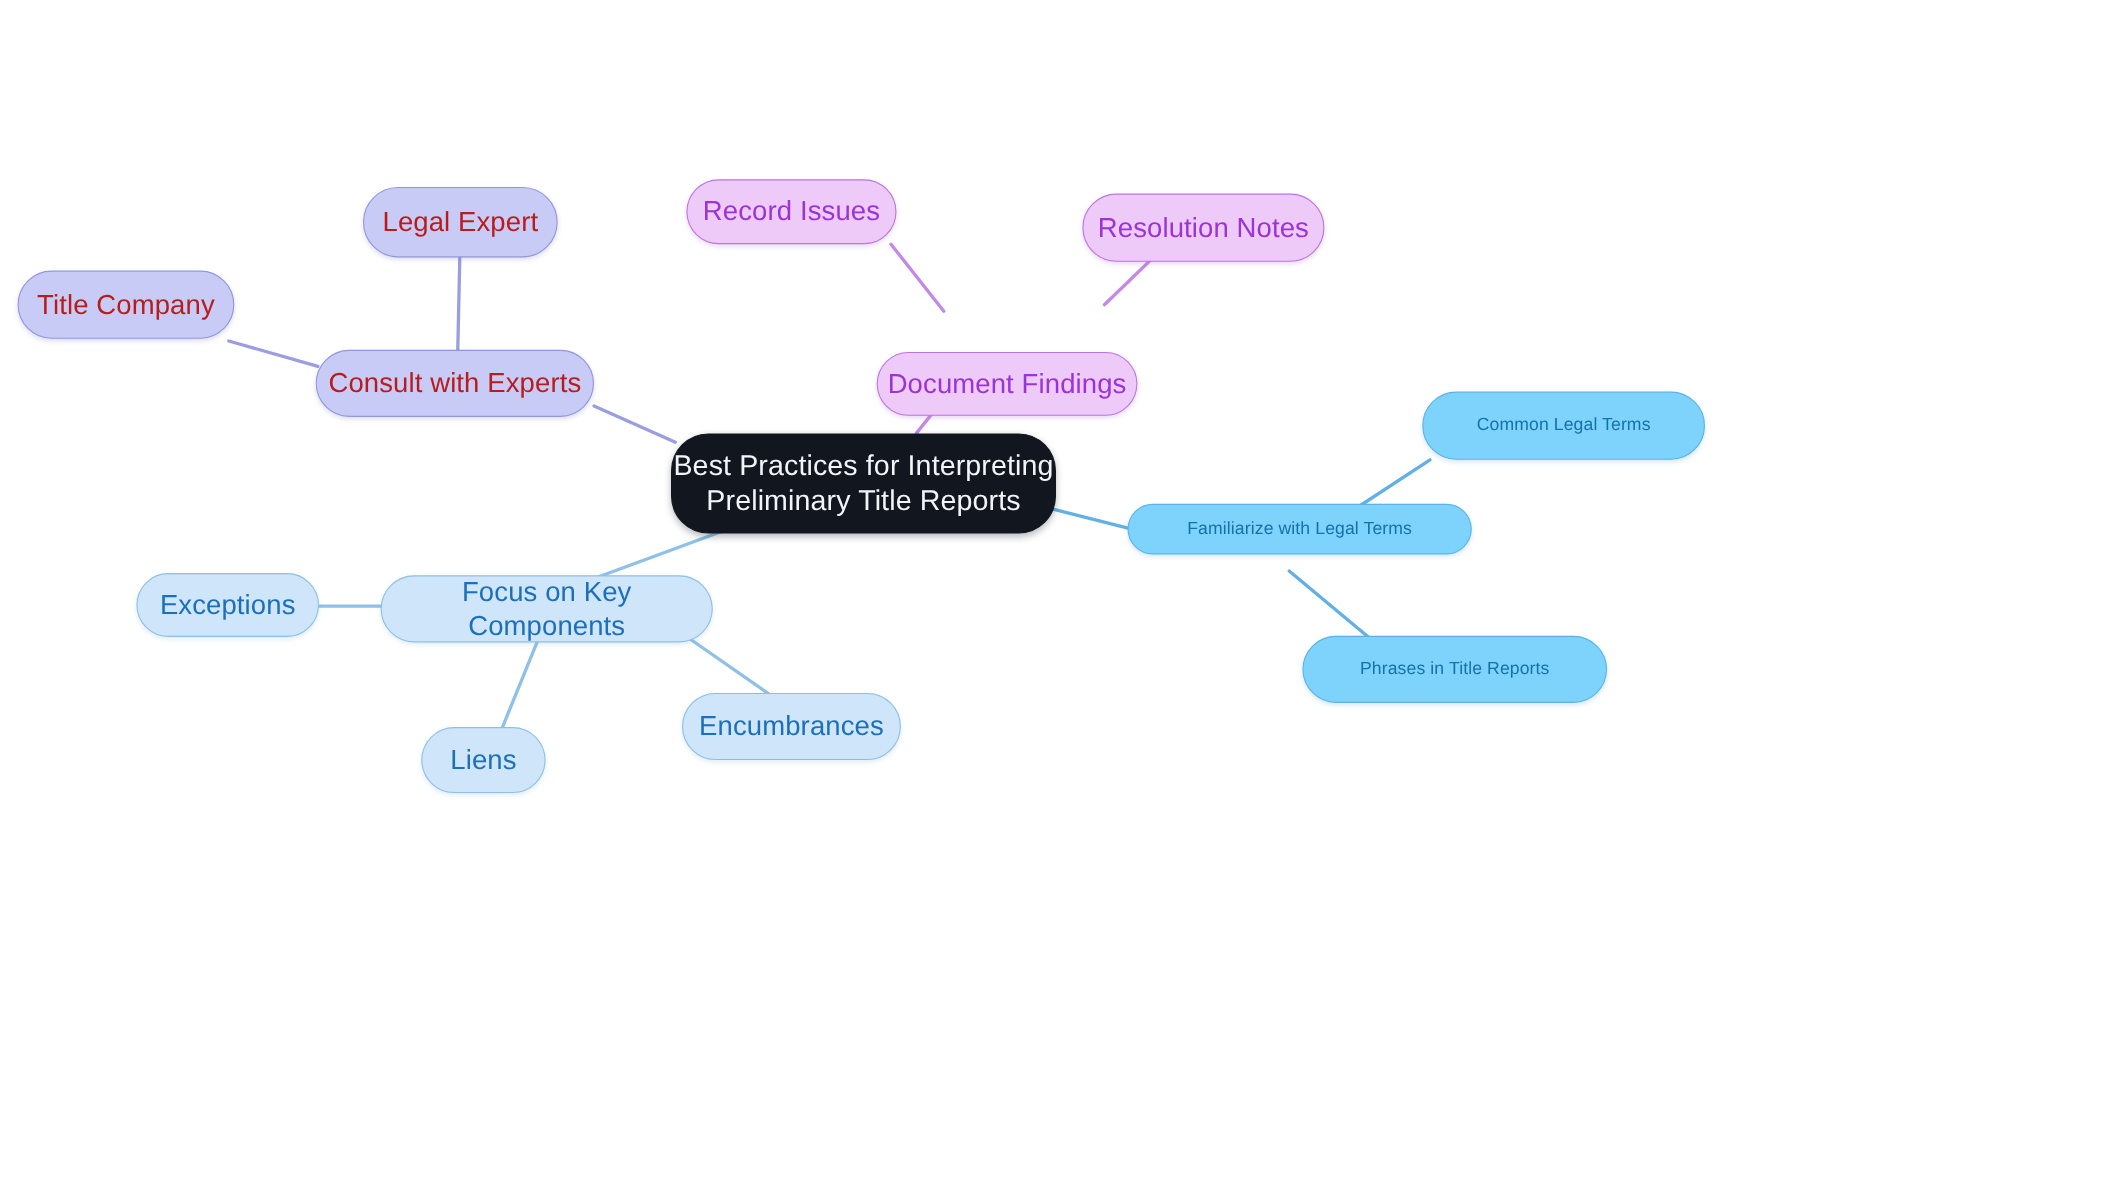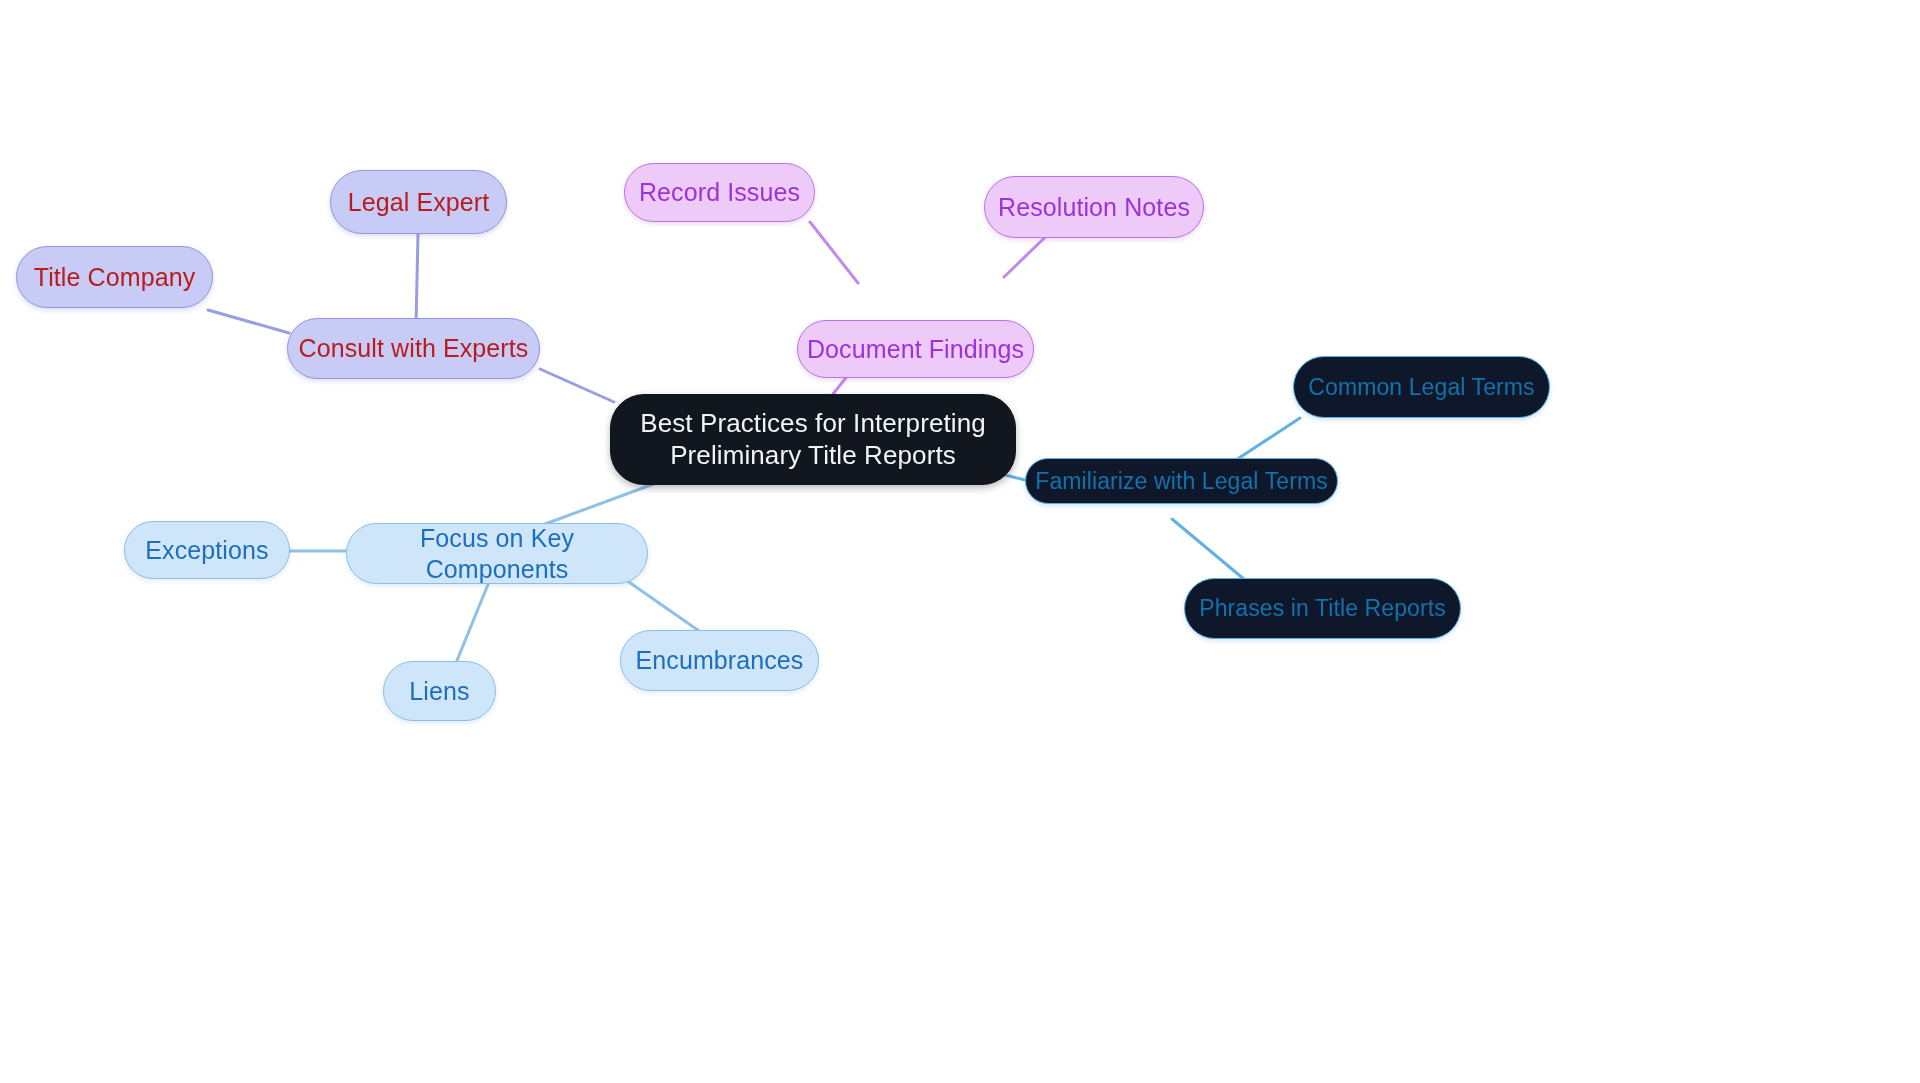--- a/index.html
+++ b/index.html
@@ -55,25 +55,25 @@
   }
   .node-violet {
     background: #eecaf8;
     border-color: #bd74e2;
     color: #9b33d8;
     border-radius: 34px;
     font-size: 25px;
     box-shadow: 0 2px 5px rgba(170,110,210,0.26);
   }
   .node-blue {
-    background: #0f172a;
+    background: #7dd3fc;
     border-color: #5cb2e8;
     color: #1472ab;
     border-radius: 34px;
-    font-size: 23px;
+    font-size: 16px;
     box-shadow: 0 2px 5px rgba(90,160,210,0.26);
   }
   .node-lightblue {
     background: #cfe5f9;
     border-color: #8dbfe6;
     color: #1c6fba;
     border-radius: 34px;
     font-size: 25px;
     box-shadow: 0 2px 5px rgba(120,170,215,0.24);
   }
@@ -91,21 +91,21 @@
       <line x1="1004" y1="277" x2="1063" y2="220" stroke="#c489e8" stroke-width="3" stroke-linecap="round"></line>
       <line x1="946" y1="460" x2="1029" y2="481" stroke="#62b0e4" stroke-width="3" stroke-linecap="round"></line>
       <line x1="1236" y1="460" x2="1300" y2="418" stroke="#62b0e4" stroke-width="3" stroke-linecap="round"></line>
       <line x1="1172" y1="519" x2="1245" y2="580" stroke="#62b0e4" stroke-width="3" stroke-linecap="round"></line>
       <line x1="659" y1="482" x2="537" y2="527" stroke="#8fc0e7" stroke-width="3" stroke-linecap="round"></line>
       <line x1="369" y1="551" x2="288" y2="551" stroke="#8fc0e7" stroke-width="3" stroke-linecap="round"></line>
       <line x1="489" y1="582" x2="456" y2="663" stroke="#8fc0e7" stroke-width="3" stroke-linecap="round"></line>
       <line x1="626" y1="580" x2="702" y2="633" stroke="#8fc0e7" stroke-width="3" stroke-linecap="round"></line>
     </svg>
   <div id="node-layer">
-      <div class="node node-root" style="left: 610px; top: 394px; width: 406px; height: 91px;">Best Practices for Interpreting
+      <div class="node node-root" style="left: 610px; top: 394px; width: 350px; height: 91px;">Best Practices for Interpreting
 Preliminary Title Reports</div>
       <div class="node node-purple" style="left: 287px; top: 318px; width: 253px; height: 61px;">Consult with Experts</div>
       <div class="node node-purple" style="left: 330px; top: 170px; width: 177px; height: 64px;">Legal Expert</div>
       <div class="node node-purple" style="left: 16px; top: 246px; width: 197px; height: 62px; text-align: right;">Title Company</div>
       <div class="node node-violet" style="left: 797px; top: 272px; width: 237px; height: 58px; margin-top: 48px;">Document Findings</div>
       <div class="node node-violet" style="left: 624px; top: 163px; width: 191px; height: 59px;">Record Issues</div>
       <div class="node node-violet" style="left: 984px; top: 176px; width: 220px; height: 62px;">Resolution Notes</div>
       <div class="node node-blue" style="left: 1025px; top: 458px; width: 313px; height: 46px;">Familiarize with Legal Terms</div>
       <div class="node node-blue" style="left: 1293px; top: 356px; width: 257px; height: 62px;">Common Legal Terms</div>
       <div class="node node-blue" style="left: 1184px; top: 578px; width: 277px; height: 61px;">Phrases in Title Reports</div>

